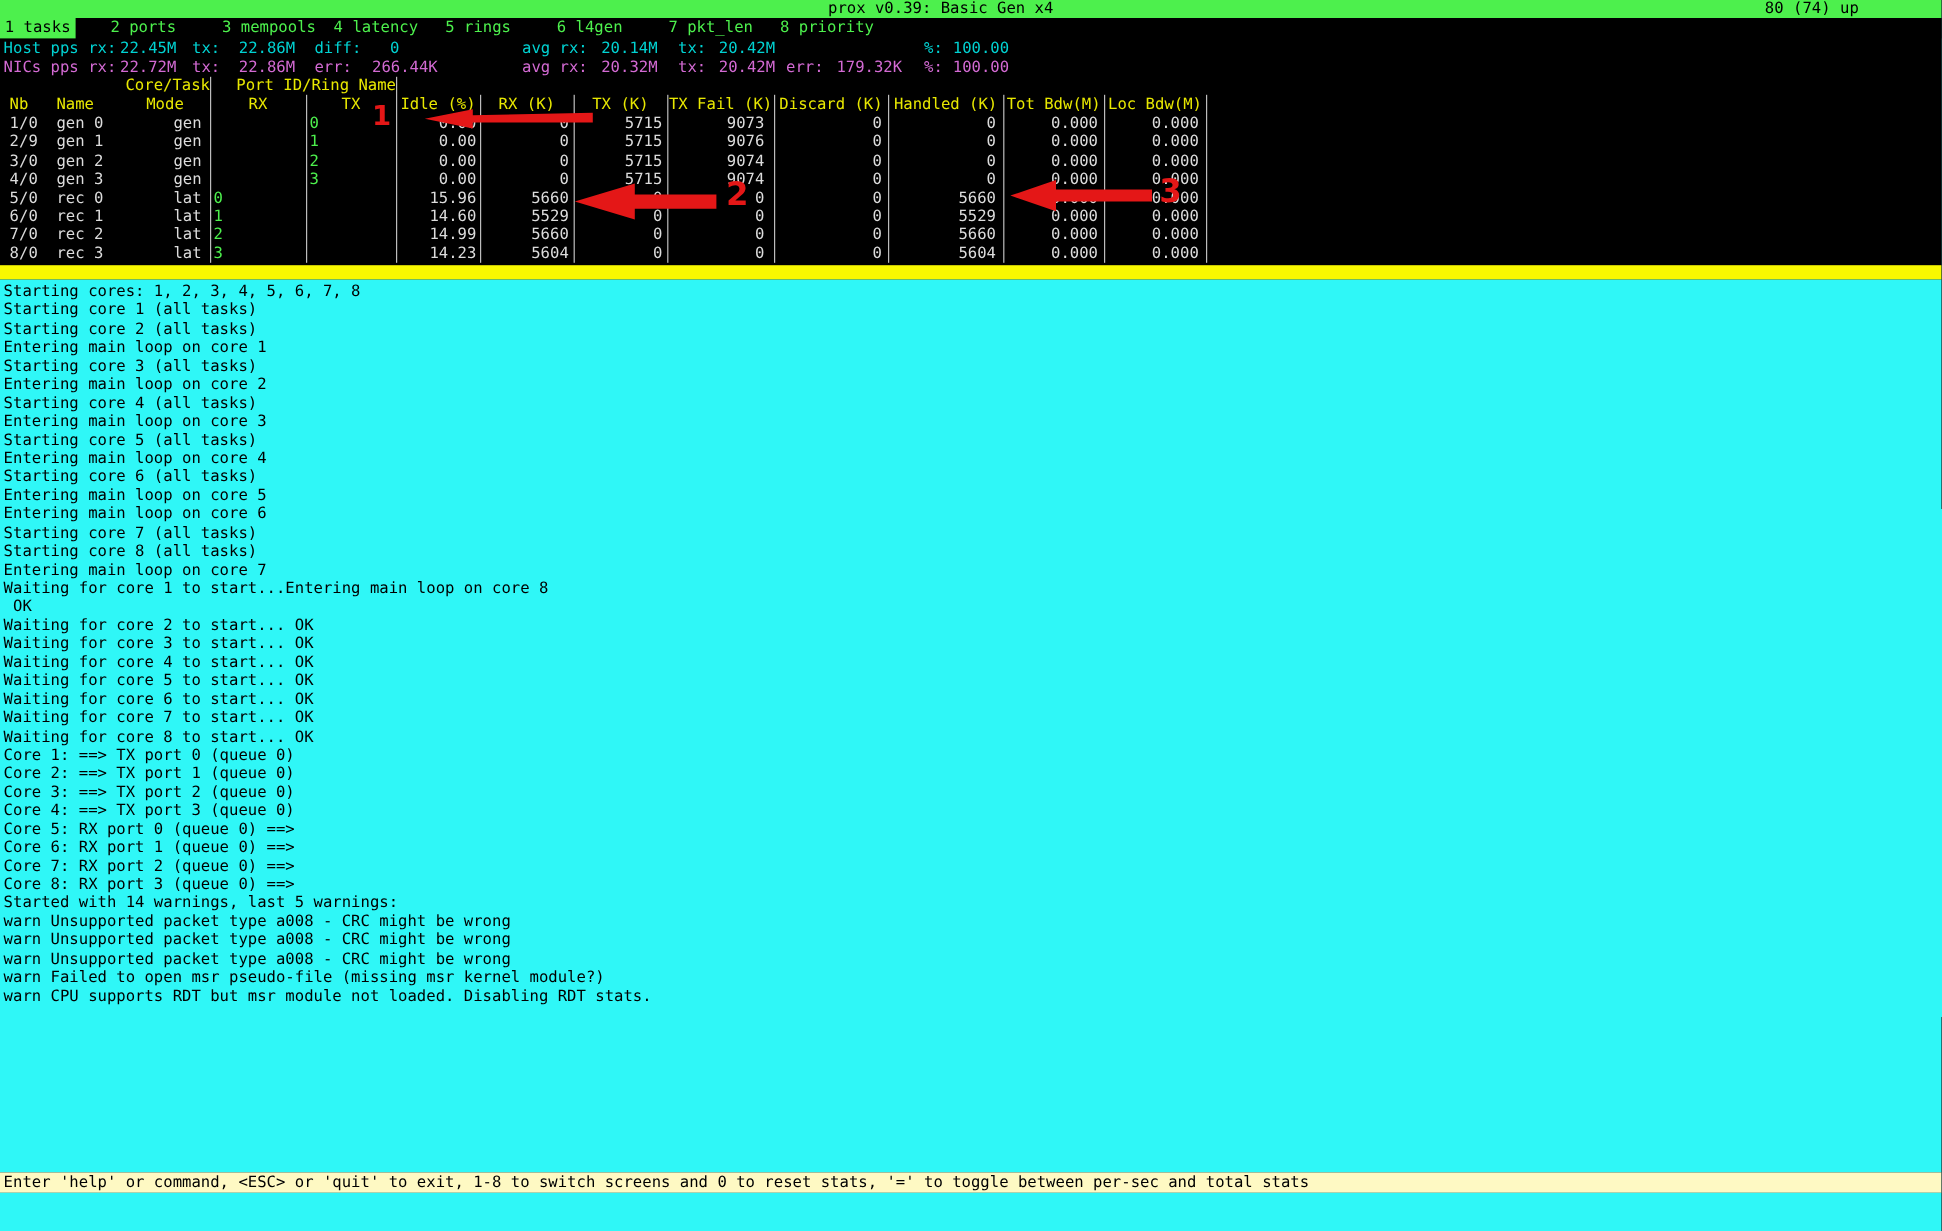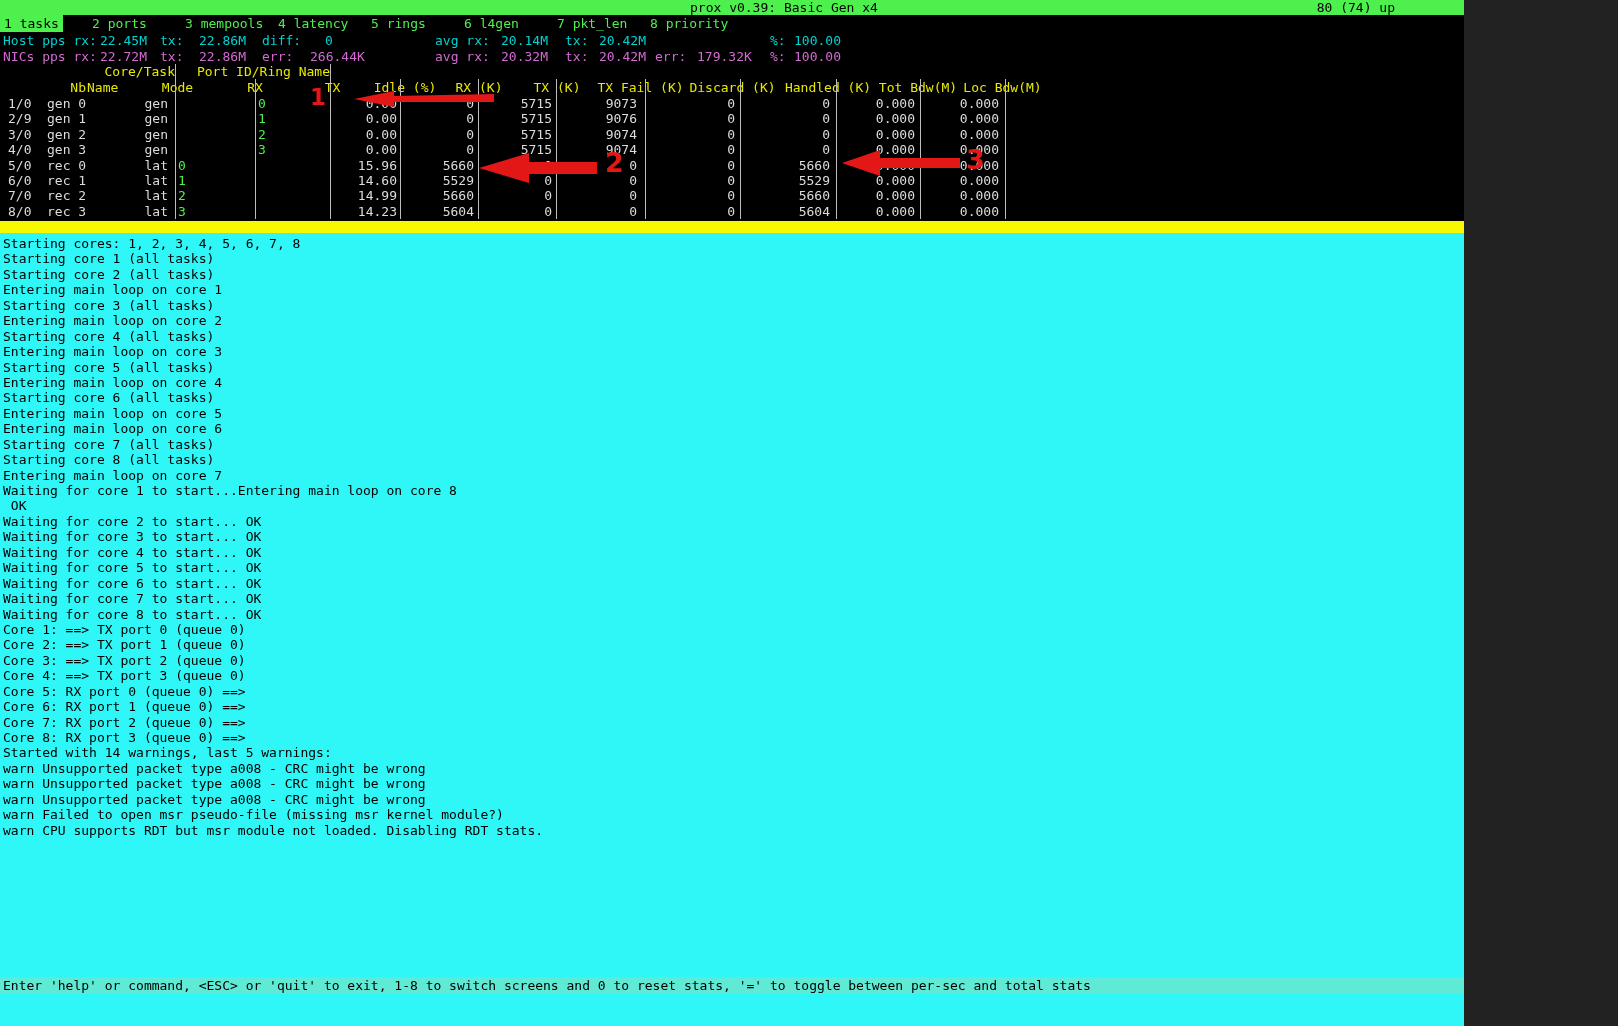--- a/index.html
+++ b/index.html
@@ -7,21 +7,21 @@
     --cyan-text:#00d2d2;
     --magenta:#d36ad3;
     --yellow:#e8e800;
     --yellow-bright:#f8f800;
     --cyan-bg:#2ff7f7;
     --red:#e41717;
     --white:#dcdcdc;
   }
   *{box-sizing:border-box;margin:0;padding:0;}
   body{margin:0;background:#222;}
-  .screen{position:relative;width:1464px;height:1026px;background:#000;
+  .screen{position:relative;width:1618px;height:1026px;background:#000;
     font-family:"DejaVu Sans Mono",monospace;font-size:13px;color:var(--white);overflow:hidden;}
 
   
   .titlebar{position:absolute;left:0;top:0;width:100%;height:15px;background:var(--green);color:#000;line-height:15px;}
   .titlebar .title{position:absolute;left:690px;white-space:pre;}
   .titlebar .right{position:absolute;right:69px;white-space:pre;}
 
   
   .tabs{position:absolute;left:0;top:15px;width:100%;height:17px;background:#000;}
   .tab{position:absolute;top:0;height:17px;line-height:17px;color:var(--green);white-space:pre;cursor:default;}
@@ -51,31 +51,31 @@
   .c-tx{width:75px;padding-left:3px;color:var(--green);}
   .c-idle{width:70px;text-align:right;padding-right:3px;}
   .c-rxk{width:78px;text-align:right;padding-right:4px;}
   .c-txk{width:78px;text-align:right;padding-right:4px;}
   .c-txfail{width:89px;text-align:right;padding-right:8px;}
   .c-discard{width:95px;text-align:right;padding-right:5px;}
   .c-handled{width:96px;text-align:right;padding-right:6px;}
   .c-totbdw{width:84px;text-align:right;padding-right:5px;}
   .c-locbdw{width:85px;text-align:right;padding-right:6px;}
   .head-row .cell{text-align:center;padding:0;color:var(--yellow);}
-  .head-row .c-nb{text-align:right;padding-left:8px;margin-left:40px;}
+  .head-row .c-nb{text-align:left;padding-left:8px;}
   .head-row .c-name{text-align:left;padding-left:1px;}
   .vline{position:absolute;width:1px;background:#bdbdbd;}
   .vline.tall{top:0;height:155px;}
   .vline.short{top:15px;height:140px;}
 
   
   .yellowbar{position:absolute;left:0;top:221px;width:100%;height:12px;background:var(--yellow-bright);}
   .log{position:absolute;left:0;top:233px;width:100%;height:744px;background:var(--cyan-bg);color:#000;padding:3px 0 0 3px;}
   .log-line{height:15.45px;line-height:15.45px;white-space:pre;}
-  .statusbar{position:absolute;left:0;top:977px;width:100%;height:17px;background:#5eead4;color:#000;line-height:17px;padding-left:3px;white-space:pre;}
+  .statusbar{position:absolute;left:0;top:977px;width:100%;height:17px;background:#fef9c3;color:#000;line-height:17px;padding-left:3px;white-space:pre;}
   .bottom-strip{position:absolute;left:0;top:994px;width:100%;height:32px;background:var(--cyan-bg);}
 
   
   .marker{position:absolute;color:var(--red);font-weight:bold;font-family:"DejaVu Sans",sans-serif;z-index:12;}
   .arrow{position:absolute;z-index:11;}
   #marker-1{left:310px;top:84px;font-size:23px;}
   #marker-2{left:605px;top:147px;font-size:27px;}
   #marker-3{left:966px;top:144px;font-size:27px;}
 </style>
 </head>

